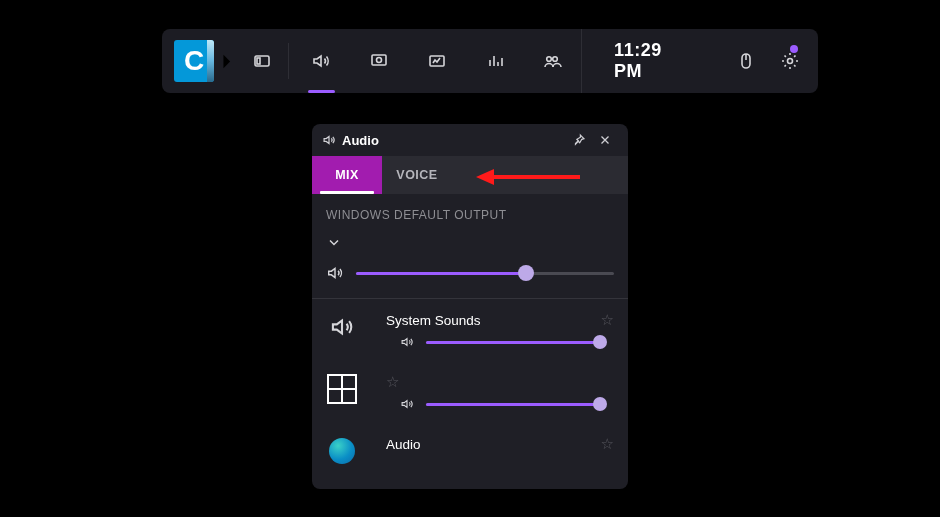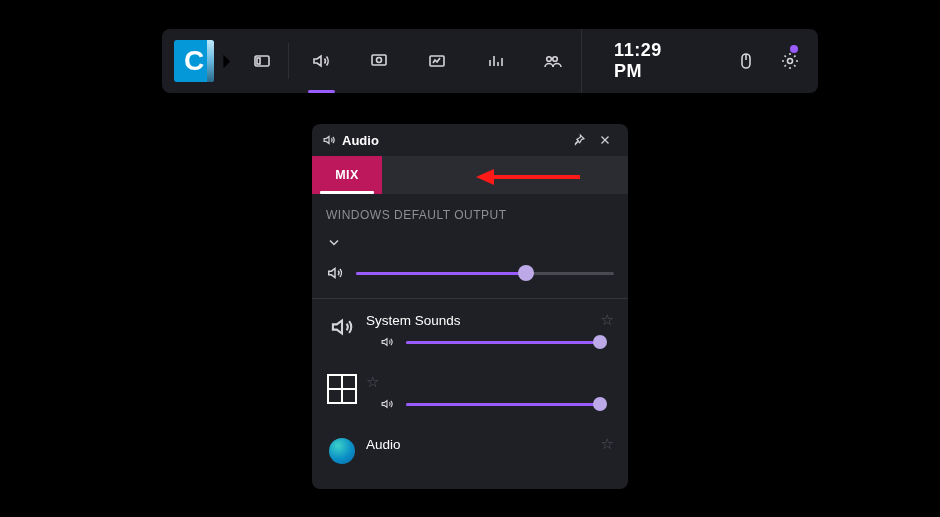--- a/index.html
+++ b/index.html
@@ -72,21 +72,21 @@
   }
   .panel-header{
     height:32px; display:flex; align-items:center; padding:0 10px;
     font-size:13px; font-weight:600;
   }
   .panel-header .sp{flex:1;}
   .panel-header svg{width:14px;height:14px;stroke:#cfcfd4;fill:none;stroke-width:1.8;}
   .hdr-btn{width:26px;height:26px;display:flex;align-items:center;justify-content:center;}
   .speaker-mini{margin-right:6px;}
 
-  .tabs{display:flex;height:38px;background:#be185d;}
+  .tabs{display:flex;height:38px;background:#a21caf;}
   .tab{flex:0 0 auto; width:70px; display:flex;align-items:center;justify-content:center;
        font-size:12.5px;font-weight:700;letter-spacing:.5px;color:#b5b5bb;position:relative;}
   .tab.active{color:#fff;}
   .tab.active::after{content:"";position:absolute;left:8px;right:8px;bottom:0;height:3px;background:#fff;border-radius:1px;}
   .tab.inact{background:#2b2b32;}
   .tabs-fill{flex:1;background:#2b2b32;}
 
   .section-label{
     padding:14px 14px 6px; font-size:12px; letter-spacing:.5px; color:#8e8e93;
   }
@@ -100,21 +100,21 @@
   .vol-row.small{padding:6px 14px 10px;}
   .vol-row svg{width:18px;height:18px;stroke:#d5d5d9;fill:none;stroke-width:1.6;flex:0 0 auto;}
   .vol-row.small svg{width:14px;height:14px;}
   .slider{flex:1;height:3px;background:#4a4a52;border-radius:2px;position:relative;}
   .slider .fill{position:absolute;left:0;top:0;bottom:0;background:#9b5cff;border-radius:2px;}
   .slider .thumb{position:absolute;top:50%;width:14px;height:14px;border-radius:50%;background:#bda9e8;transform:translate(-50%,-50%);}
   .slider.big .thumb{width:16px;height:16px;}
 
   .divider{height:1px;background:#34343b;margin:0;}
 
-  .app-row{display:flex;align-items:flex-start;padding:12px 14px 2px;gap:8px;}
+  .app-row{display:flex;align-items:flex-start;padding:12px 14px 2px;gap:28px;}
   .app-icon{width:32px;height:32px;flex:0 0 auto;display:flex;align-items:center;justify-content:center;}
   .app-body{flex:1;min-width:0;}
   .app-title{font-size:13.5px;display:flex;align-items:center;justify-content:space-between;}
   .star{color:#57575e;font-size:15px;}
 
   .grid-icon{width:30px;height:30px;border:2px solid #fff;position:relative;}
   .grid-icon::before{content:"";position:absolute;left:50%;top:0;bottom:0;width:2px;background:#fff;transform:translateX(-50%);}
   .grid-icon::after{content:"";position:absolute;top:50%;left:0;right:0;height:2px;background:#fff;transform:translateY(-50%);}
 
   .edge-circ{width:26px;height:26px;border-radius:50%;background:radial-gradient(circle at 35% 30%, #3ad1c8 0%, #0a8ec6 55%, #0b6aa8 100%);}
@@ -248,20 +248,21 @@
       </div>
     <div class="hdr-btn">
         <svg viewBox="0 0 20 20">
           <use href="#i-close"></use>
         </svg>
       </div>
   </div>
 
   <div class="tabs">
     <div class="tab active">MIX</div>
+    <div class="tab inact">VOICE</div>
     <div class="tabs-fill"></div>
   </div>
 
   <div class="section-label">WINDOWS DEFAULT OUTPUT</div>
 
   <div class="output-row">
     <svg viewBox="0 0 20 20">
         <use href="#i-chevd"></use>
       </svg>
   </div>

